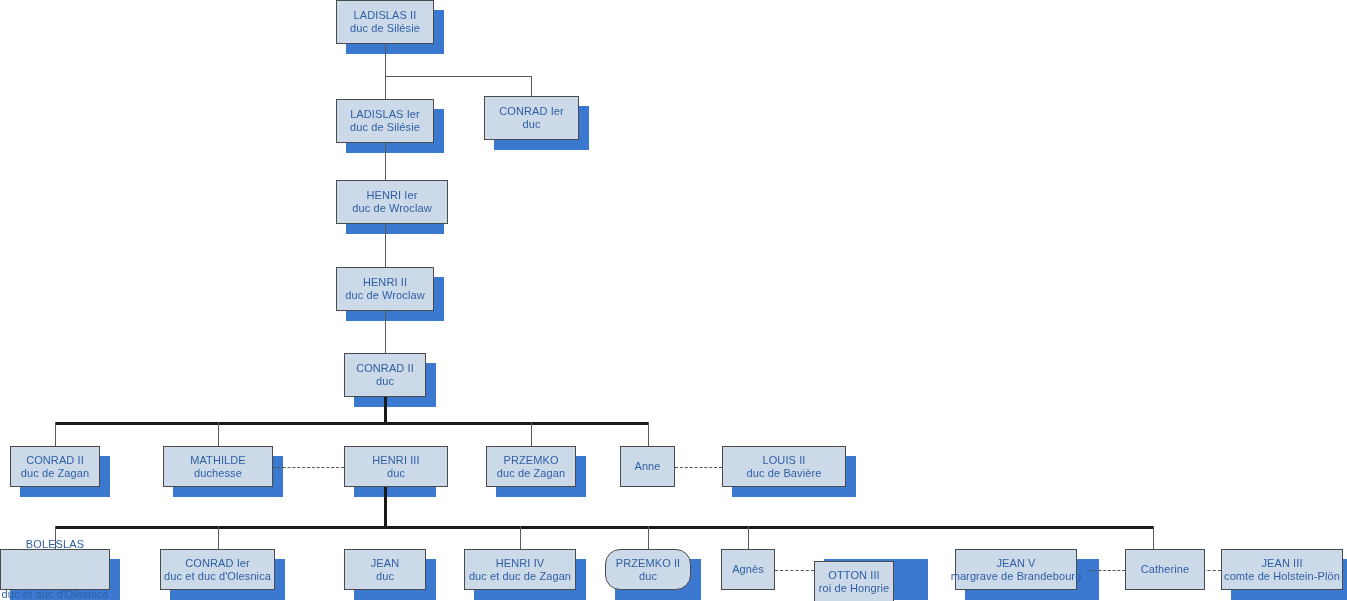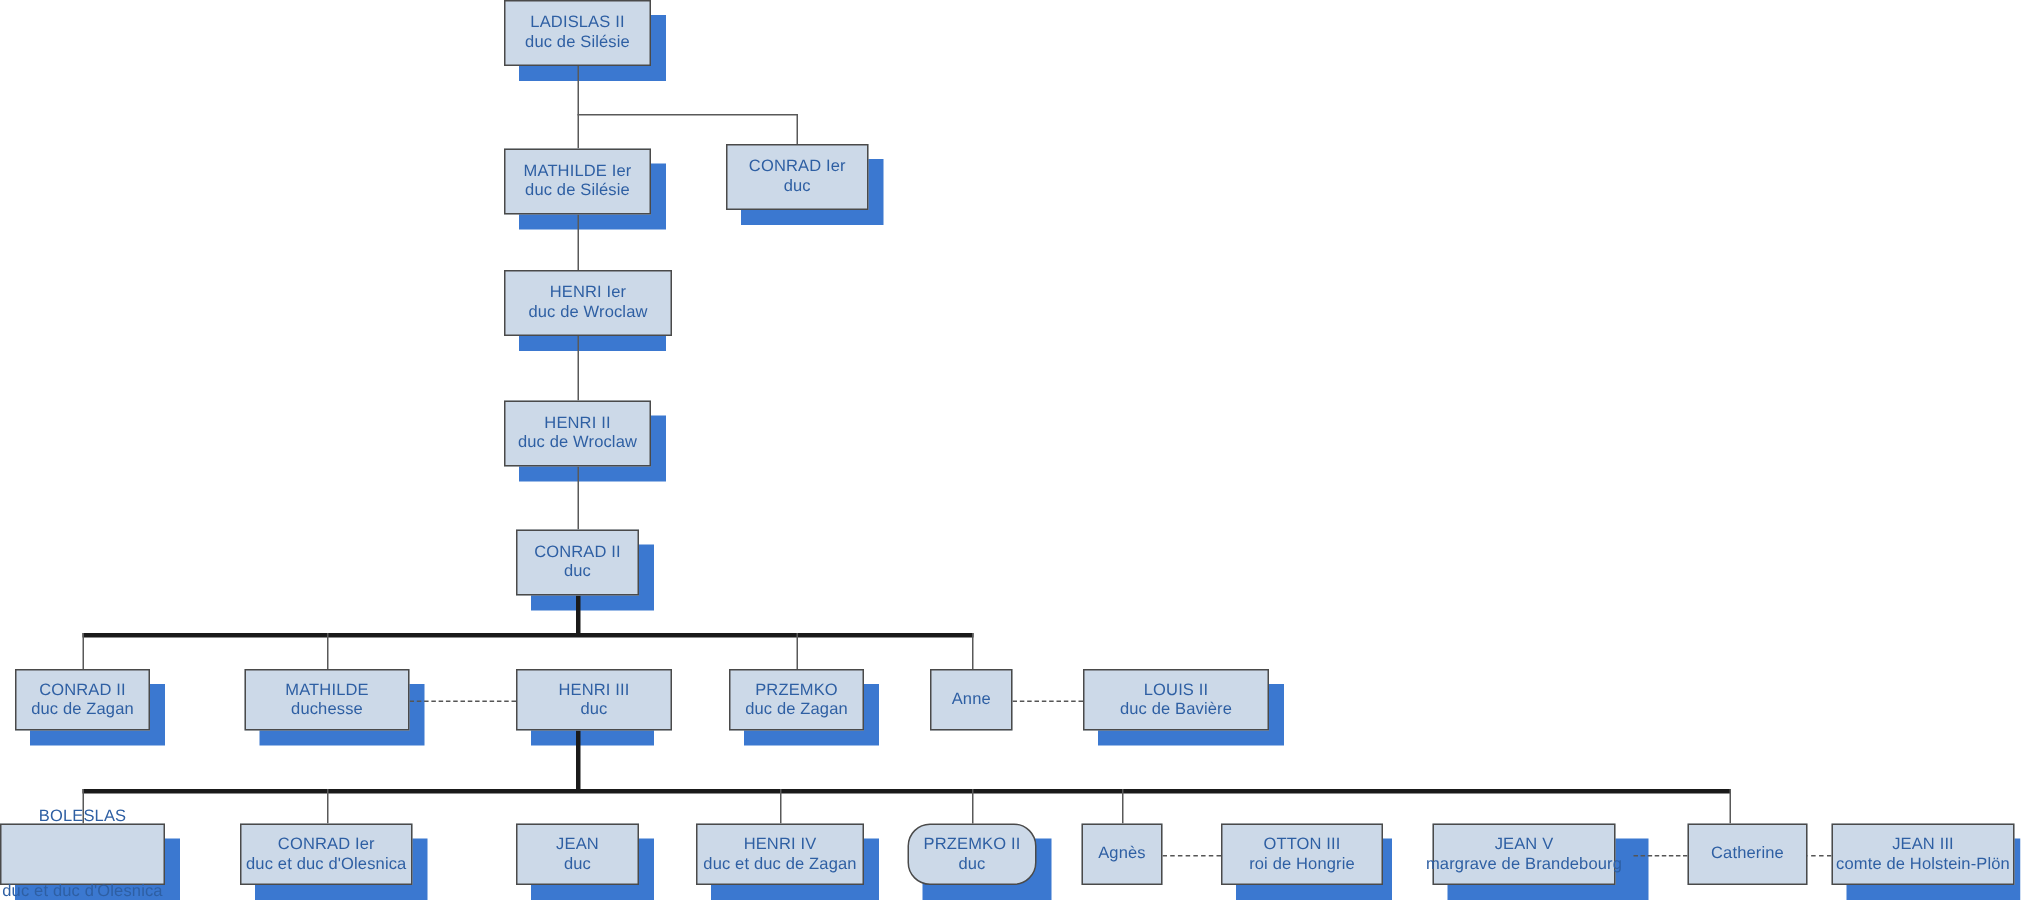--- a/index.html
+++ b/index.html
@@ -104,21 +104,21 @@
   <div class="dash" style="left:1181px; top:570px; width:40px;"></div>
 
   <div id="nodes-layer">
       <div class="shadow" style="left: 346px; top: 10px; width: 98px; height: 44px;"></div>
       <div class="node" style="left: 336px; top: 0px; width: 98px; height: 44px;">
         <span class="l1">LADISLAS II</span>
         <span class="l2">duc de Silésie</span>
       </div>
       <div class="shadow" style="left: 346px; top: 109px; width: 98px; height: 44px;"></div>
       <div class="node" style="left: 336px; top: 99px; width: 98px; height: 44px;">
-        <span class="l1">MATHILDE Ier</span>
+        <span class="l1">LADISLAS Ier</span>
         <span class="l2">duc de Silésie</span>
       </div>
       <div class="shadow" style="left: 494px; top: 106px; width: 95px; height: 44px;"></div>
       <div class="node" style="left: 484px; top: 96px; width: 95px; height: 44px;">
         <span class="l1">CONRAD Ier</span>
         <span class="l2">duc</span>
       </div>
       <div class="shadow" style="left: 346px; top: 190px; width: 98px; height: 44px;"></div>
       <div class="node" style="left: 336px; top: 180px; width: 112px; height: 44px;">
         <span class="l1">HENRI Ier</span>
@@ -184,21 +184,21 @@
       </div>
       <div class="shadow" style="left: 615px; top: 559px; width: 86px; height: 41px;"></div>
       <div class="node" style="left: 605px; top: 549px; width: 86px; height: 41px; border-radius: 15px;">
         <span class="l1">PRZEMKO II</span>
         <span class="l2">duc</span>
       </div>
       <div class="node single" style="left: 721px; top: 549px; width: 54px; height: 41px;">
         <span class="l1">Agnès</span>
       </div>
       <div class="shadow" style="left: 824px; top: 559px; width: 104px; height: 41px;"></div>
-      <div class="node" style="left: 814px; top: 549px; width: 108px; height: 41px;">
+      <div class="node" style="left: 814px; top: 561px; width: 80px; height: 41px;">
         <span class="l1">OTTON III</span>
         <span class="l2">roi de Hongrie</span>
       </div>
       <div class="shadow" style="left: 965px; top: 559px; width: 134px; height: 41px;"></div>
       <div class="node" style="left: 955px; top: 549px; width: 122px; height: 41px;">
         <span class="l1">JEAN V</span>
         <span class="l2">margrave de Brandebourg</span>
       </div>
       <div class="node single" style="left: 1125px; top: 549px; width: 80px; height: 41px;">
         <span class="l1">Catherine</span>

